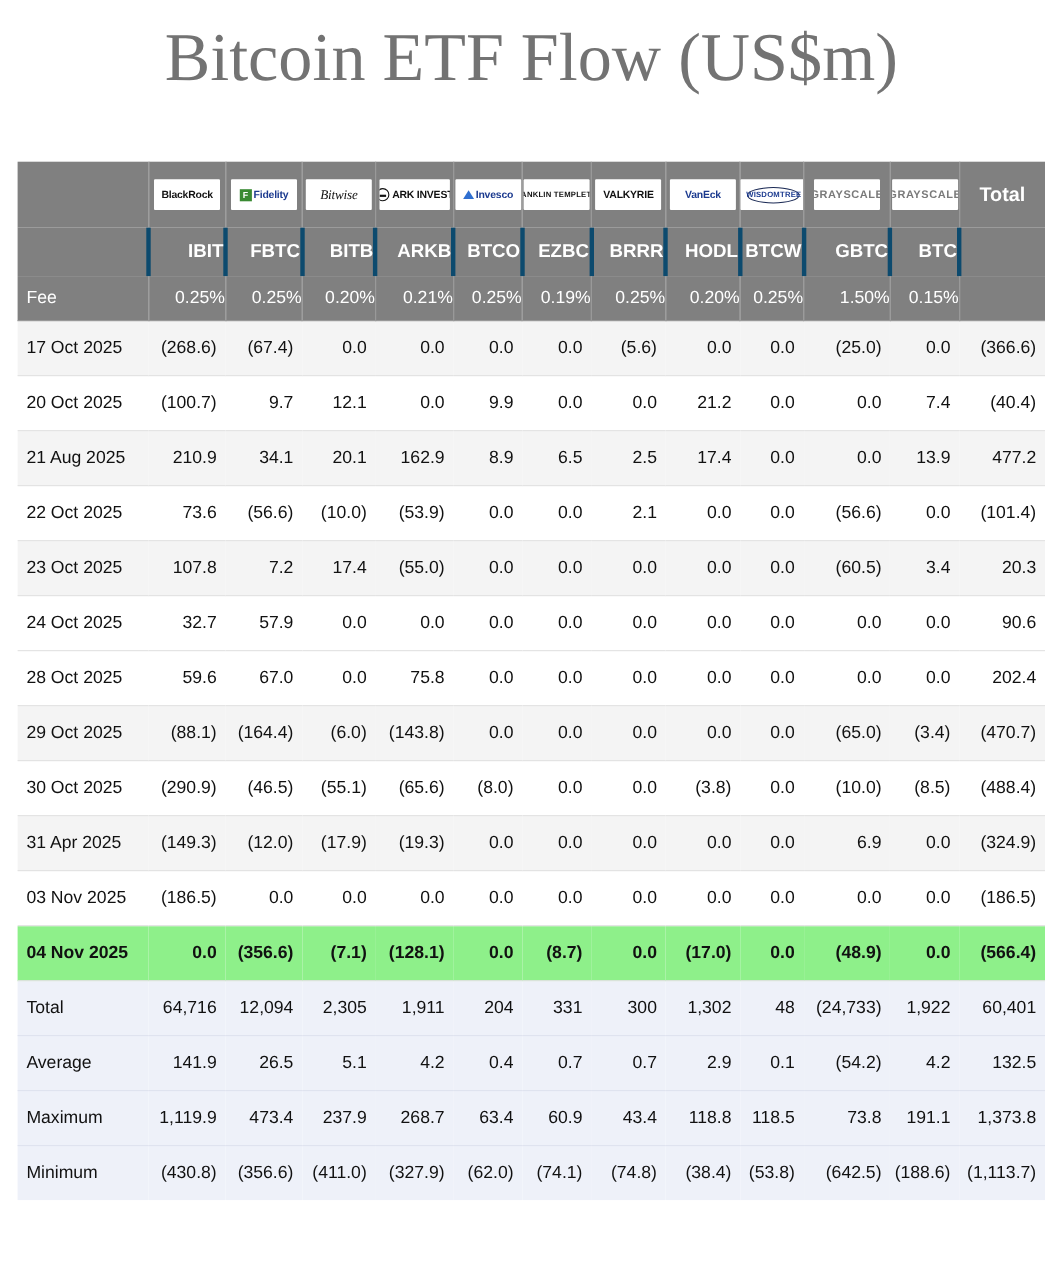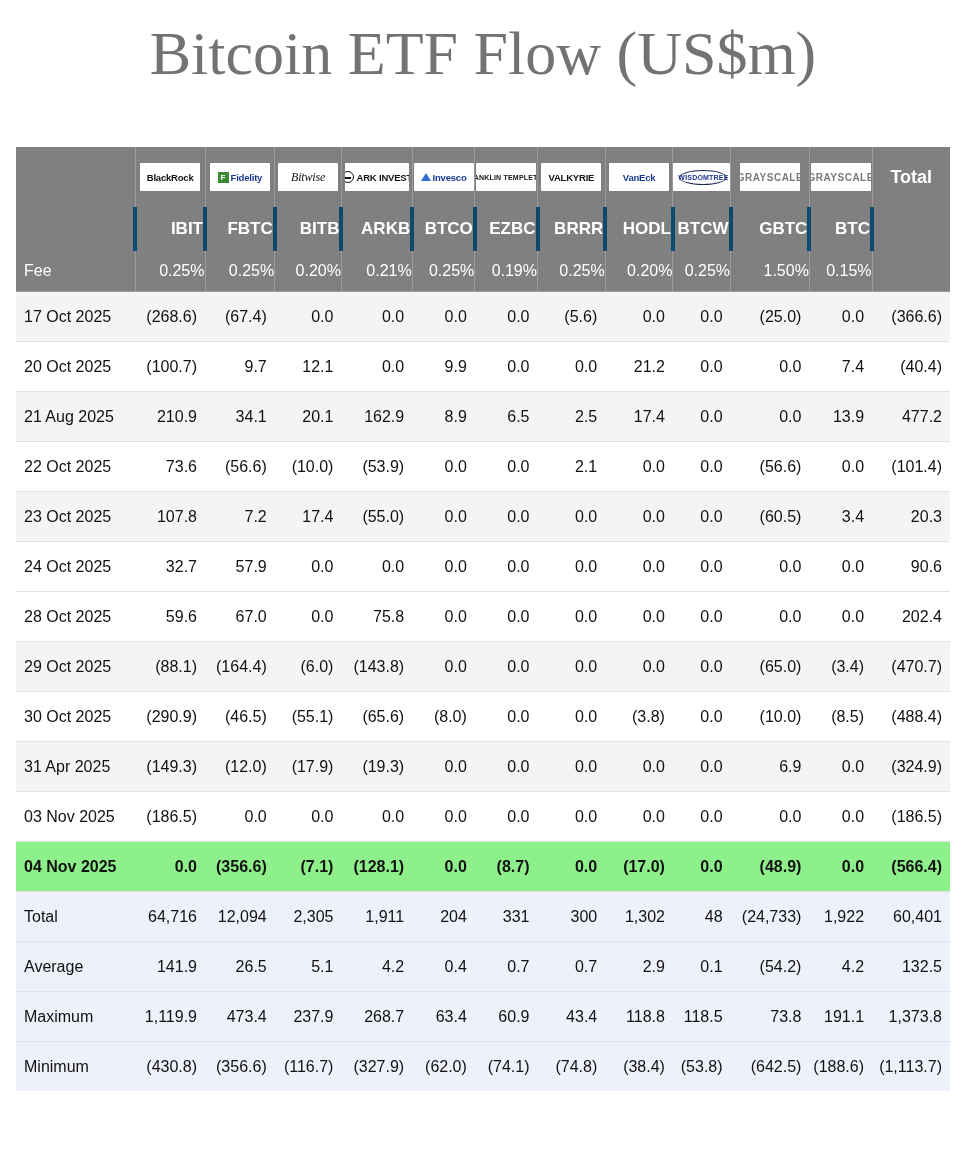--- a/index.html
+++ b/index.html
@@ -557,21 +557,21 @@
             <td>118.8</td>
             <td>118.5</td>
             <td>73.8</td>
             <td>191.1</td>
             <td>1,373.8</td>
           </tr>
           <tr class="summary last">
             <td class="date">Minimum</td>
             <td class="neg">(430.8)</td>
             <td class="neg">(356.6)</td>
-            <td class="neg">(116.7)</td>
+            <td class="neg">(411.0)</td>
             <td class="neg">(327.9)</td>
             <td class="neg">(62.0)</td>
             <td class="neg">(74.1)</td>
             <td class="neg">(74.8)</td>
             <td class="neg">(38.4)</td>
             <td class="neg">(53.8)</td>
             <td class="neg">(642.5)</td>
             <td class="neg">(188.6)</td>
             <td class="neg">(1,113.7)</td>
           </tr>

